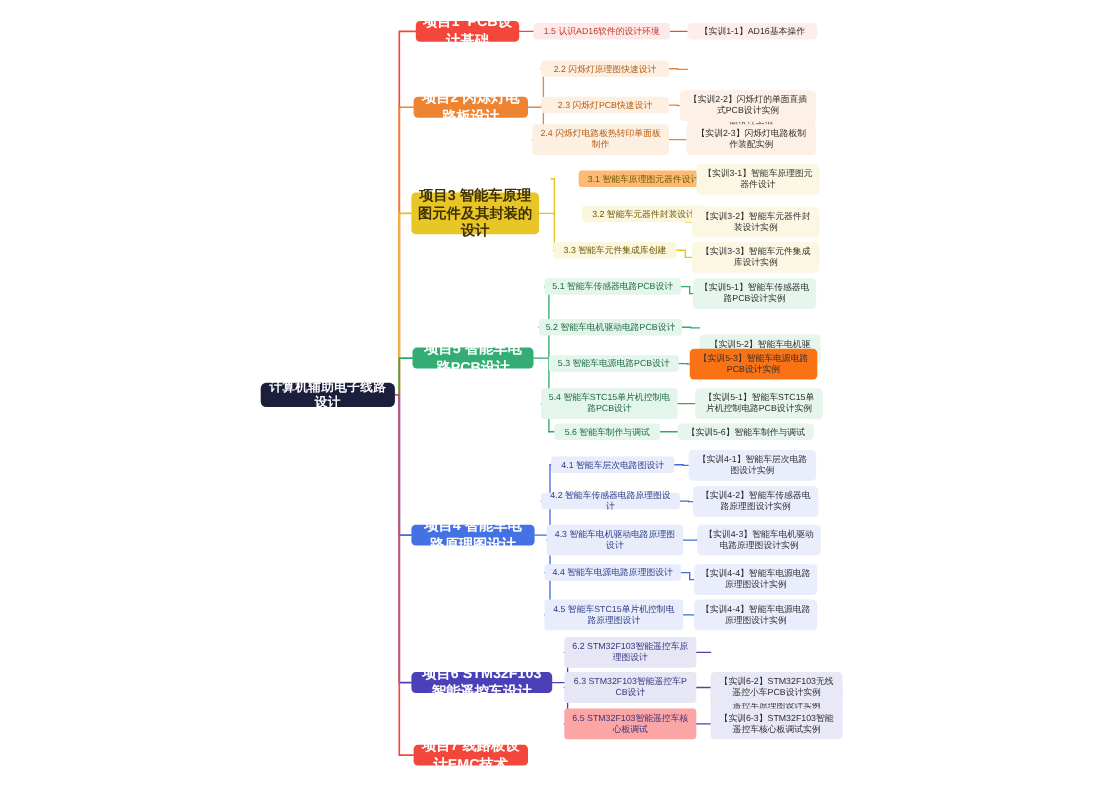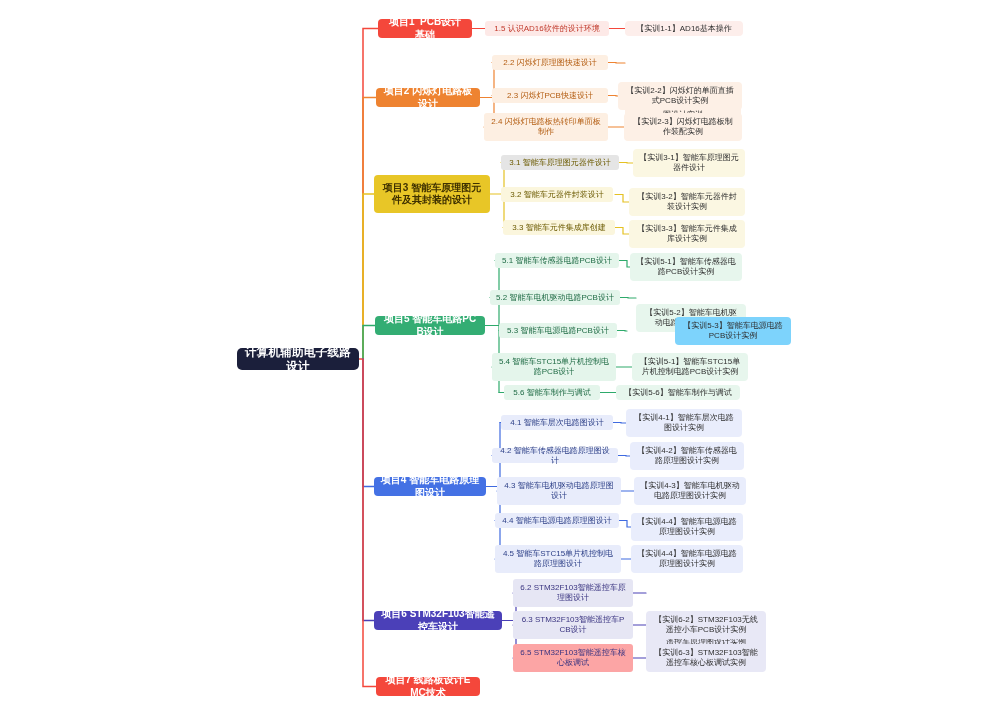--- a/index.html
+++ b/index.html
@@ -37,21 +37,21 @@
     background: #1b1f3b;
     color: #ffffff;
     font-size: 11.5px;
     font-weight: bold;
     border-radius: 5px;
     letter-spacing: 0.3px;
   }
   
   .lvl1 {
     color: #ffffff;
-    font-size: 10px;
+    font-size: 13px;
     font-weight: bold;
     border-radius: 4px;
     justify-content: center;
   }
   
   .lvl2 {
     font-size: 8px;
     border-radius: 3px;
   }
   
@@ -132,33 +132,33 @@
       <div class="node lvl2" style="left: 485px; top: 21px; width: 124px; min-height: 15px; height: 15px; background: rgb(253, 233, 231); color: rgb(192, 57, 43);"><span>1.5 认识AD16软件的设计环境</span></div>
       <div class="node lvl3" style="left: 625px; top: 21px; width: 118px; min-height: 15px; height: 15px; background: rgb(253, 238, 235); color: rgb(47, 47, 47);"><span>【实训1-1】AD16基本操作</span></div>
       <div class="node lvl1" style="left: 376px; top: 88px; width: 104px; min-height: 19px; height: 19px; background: rgb(238, 131, 49); color: rgb(255, 255, 255);"><span>项目2 闪烁灯电路板设计</span></div>
       <div class="node lvl2" style="left: 492px; top: 55px; width: 116px; min-height: 15px; height: 15px; background: rgb(253, 239, 226); color: rgb(179, 92, 16);"><span>2.2 闪烁灯原理图快速设计</span></div>
       <div class="node lvl3" style="left: 625px; top: 49px; width: 116px; min-height: 28px; height: 28px; background: rgb(253, 240, 230); color: rgb(47, 47, 47); margin-top: 47px;"><span>【实训2-1】闪烁灯电路原理图设计实训</span></div>
       <div class="node lvl2" style="left: 492px; top: 88px; width: 116px; min-height: 15px; height: 15px; background: rgb(253, 239, 226); color: rgb(179, 92, 16);"><span>2.3 闪烁灯PCB快速设计</span></div>
       <div class="node lvl3" style="left: 618px; top: 82px; width: 124px; min-height: 28px; height: 28px; background: rgb(253, 240, 230); color: rgb(47, 47, 47);"><span>【实训2-2】闪烁灯的单面直插式PCB设计实例</span></div>
       <div class="node lvl2" style="left: 484px; top: 113px; width: 124px; min-height: 28px; height: 28px; background: rgb(253, 239, 226); color: rgb(179, 92, 16);"><span>2.4 闪烁灯电路板热转印单面板制作</span></div>
       <div class="node lvl3" style="left: 624px; top: 113px; width: 118px; min-height: 28px; height: 28px; background: rgb(253, 240, 230); color: rgb(47, 47, 47);"><span>【实训2-3】闪烁灯电路板制作装配实例</span></div>
       <div class="node lvl1" style="left: 374px; top: 175px; width: 116px; min-height: 38px; height: 38px; background: rgb(232, 198, 39); color: rgb(63, 49, 0);"><span>项目3 智能车原理图元件及其封装的设计</span></div>
-      <div class="node lvl2" style="left: 501px; top: 155px; width: 118px; min-height: 15px; height: 15px; background: #e5e5e5; color: rgb(107, 90, 0);"><span>3.1 智能车原理图元器件设计</span></div>
+      <div class="node lvl2" style="left: 526px; top: 155px; width: 118px; min-height: 15px; height: 15px; background: #fdba74; color: rgb(107, 90, 0);"><span>3.1 智能车原理图元器件设计</span></div>
       <div class="node lvl3" style="left: 633px; top: 149px; width: 112px; min-height: 28px; height: 28px; background: rgb(251, 247, 226); color: rgb(47, 47, 47);"><span>【实训3-1】智能车原理图元器件设计</span></div>
-      <div class="node lvl2" style="left: 501px; top: 187px; width: 112px; min-height: 15px; height: 15px; background: rgb(251, 246, 221); color: rgb(107, 90, 0);"><span>3.2 智能车元器件封装设计</span></div>
+      <div class="node lvl2" style="left: 529px; top: 187px; width: 112px; min-height: 15px; height: 15px; background: rgb(251, 246, 221); color: rgb(107, 90, 0);"><span>3.2 智能车元器件封装设计</span></div>
       <div class="node lvl3" style="left: 629px; top: 188px; width: 116px; min-height: 28px; height: 28px; background: rgb(251, 247, 226); color: rgb(47, 47, 47);"><span>【实训3-2】智能车元器件封装设计实例</span></div>
       <div class="node lvl2" style="left: 503px; top: 220px; width: 112px; min-height: 15px; height: 15px; background: rgb(251, 246, 221); color: rgb(107, 90, 0);"><span>3.3 智能车元件集成库创建</span></div>
       <div class="node lvl3" style="left: 629px; top: 220px; width: 116px; min-height: 28px; height: 28px; background: rgb(251, 247, 226); color: rgb(47, 47, 47);"><span>【实训3-3】智能车元件集成库设计实例</span></div>
       <div class="node lvl1" style="left: 375px; top: 316px; width: 110px; min-height: 19px; height: 19px; background: rgb(51, 173, 115); color: rgb(255, 255, 255);"><span>项目5 智能车电路PCB设计</span></div>
       <div class="node lvl2" style="left: 495px; top: 253px; width: 124px; min-height: 15px; height: 15px; background: rgb(228, 245, 235); color: rgb(31, 107, 69);"><span>5.1 智能车传感器电路PCB设计</span></div>
       <div class="node lvl3" style="left: 630px; top: 253px; width: 112px; min-height: 28px; height: 24px; background: rgb(231, 246, 237); color: rgb(47, 47, 47);"><span>【实训5-1】智能车传感器电路PCB设计实例</span></div>
       <div class="node lvl2" style="left: 490px; top: 290px; width: 130px; min-height: 15px; height: 15px; background: rgb(228, 245, 235); color: rgb(31, 107, 69);"><span>5.2 智能车电机驱动电路PCB设计</span></div>
       <div class="node lvl3" style="left: 636px; top: 284px; width: 110px; min-height: 28px; height: 28px; background: rgb(231, 246, 237); color: rgb(47, 47, 47); margin-top: 20px;"><span>【实训5-2】智能车电机驱动电路PCB设计实例</span></div>
       <div class="node lvl2" style="left: 499px; top: 323px; width: 118px; min-height: 15px; height: 15px; background: rgb(228, 245, 235); color: rgb(31, 107, 69);"><span>5.3 智能车电源电路PCB设计</span></div>
-      <div class="node lvl3" style="left: 627px; top: 317px; width: 116px; min-height: 28px; height: 28px; background: #7dd3fc; color: rgb(47, 47, 47); margin-left: 48px;"><span>【实训5-3】智能车电源电路PCB设计实例</span></div>
+      <div class="node lvl3" style="left: 627px; top: 317px; width: 116px; min-height: 28px; height: 28px; background: #f97316; color: rgb(47, 47, 47);"><span>【实训5-3】智能车电源电路PCB设计实例</span></div>
       <div class="node lvl2" style="left: 492px; top: 353px; width: 124px; min-height: 28px; height: 28px; background: rgb(228, 245, 235); color: rgb(31, 107, 69);"><span>5.4 智能车STC15单片机控制电路PCB设计</span></div>
       <div class="node lvl3" style="left: 632px; top: 353px; width: 116px; min-height: 28px; height: 28px; background: rgb(231, 246, 237); color: rgb(47, 47, 47);"><span>【实训5-1】智能车STC15单片机控制电路PCB设计实例</span></div>
       <div class="node lvl2" style="left: 504px; top: 385px; width: 96px; min-height: 15px; height: 15px; background: rgb(228, 245, 235); color: rgb(31, 107, 69); align-items: center;"><span>5.6 智能车制作与调试</span></div>
       <div class="node lvl3" style="left: 616px; top: 385px; width: 124px; min-height: 15px; height: 15px; background: rgb(231, 246, 237); color: rgb(47, 47, 47);"><span>【实训5-6】智能车制作与调试</span></div>
       <div class="node lvl1" style="left: 374px; top: 477px; width: 112px; min-height: 19px; height: 19px; background: rgb(68, 113, 228); color: rgb(255, 255, 255);"><span>项目4 智能车电路原理图设计</span></div>
       <div class="node lvl2" style="left: 501px; top: 415px; width: 112px; min-height: 15px; height: 15px; background: rgb(232, 236, 251); color: rgb(44, 63, 135);"><span>4.1 智能车层次电路图设计</span></div>
       <div class="node lvl3" style="left: 626px; top: 409px; width: 116px; min-height: 28px; height: 28px; background: rgb(233, 237, 252); color: rgb(47, 47, 47);"><span>【实训4-1】智能车层次电路图设计实例</span></div>
       <div class="node lvl2" style="left: 492px; top: 448px; width: 126px; min-height: 15px; height: 15px; background: rgb(232, 236, 251); color: rgb(44, 63, 135);"><span>4.2 智能车传感器电路原理图设计</span></div>
       <div class="node lvl3" style="left: 630px; top: 442px; width: 114px; min-height: 28px; height: 28px; background: rgb(233, 237, 252); color: rgb(47, 47, 47);"><span>【实训4-2】智能车传感器电路原理图设计实例</span></div>
       <div class="node lvl2" style="left: 497px; top: 477px; width: 124px; min-height: 28px; height: 28px; background: rgb(232, 236, 251); color: rgb(44, 63, 135);"><span>4.3 智能车电机驱动电路原理图设计</span></div>

